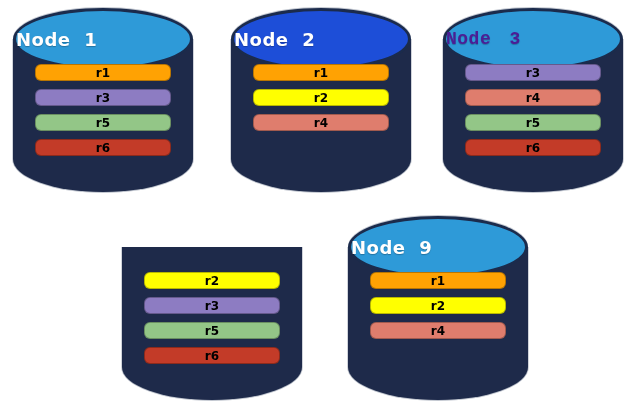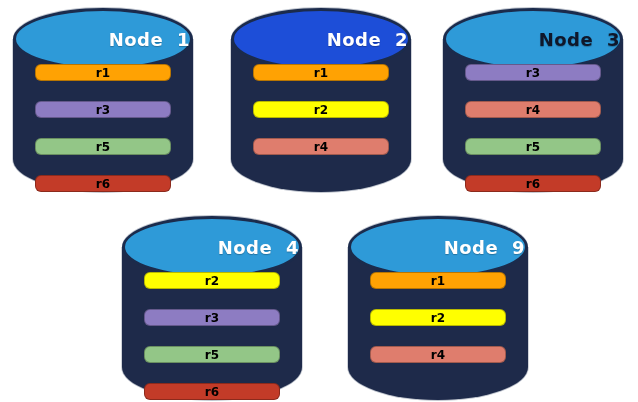--- a/index.html
+++ b/index.html
@@ -35,39 +35,39 @@
     left: 0;
     top: 0;
     width: 180px;
     height: 62px;
     background: #2E9AD8;
     border: 3px solid #1B2B4C;
     border-radius: 50%;
     box-sizing: border-box;
     display: flex;
     align-items: center;
-    justify-content: flex-end;
+    justify-content: flex-start;
     box-shadow: 0 -1px 0 rgba(120,130,150,0.45);
   }
   .cyl-title {
     color: #FFFFFF;
     font-weight: bold;
     font-size: 18px;
     letter-spacing: 0.5px;
     word-spacing: 7px;
     text-shadow: 0 1px 1px rgba(0,0,0,0.25);
   }
   .bars {
     position: absolute;
     left: 22px;
     top: 56px;
     width: 136px;
     display: flex;
     flex-direction: column;
-    gap: 20px;
+    gap: 8px;
   }
   .bar {
     height: 17px;
     border-radius: 6px;
     border: 1px solid rgba(0,0,0,0.28);
     box-sizing: border-box;
     display: flex;
     align-items: center;
     justify-content: center;
     font-size: 12px;
@@ -99,34 +99,31 @@
       </div>
       <div class="bars">
         <div class="bar" style="background: rgb(255, 162, 3); color: rgb(0, 0, 0);">r1</div>
         <div class="bar" style="background: rgb(255, 255, 0); color: rgb(0, 0, 0);">r2</div>
         <div class="bar" style="background: rgb(223, 125, 109); color: rgb(0, 0, 0);">r4</div>
       </div>
     </div>
     <div class="cyl" style="left: 443px; top: 8px;">
       <div class="cyl-body" style="background: rgb(30, 42, 74);"></div>
       <div class="cyl-top" style="background: rgb(46, 154, 216); border-color: rgb(27, 43, 76);">
-        <span class="cyl-title" style="color: #0f172a;">Node 3</span>
+        <span class="cyl-title" style="color: #4c1d95; font-family: Liberation Mono, monospace;">Node 3</span>
       </div>
       <div class="bars">
         <div class="bar" style="background: rgb(141, 124, 194); color: rgb(0, 0, 0);">r3</div>
         <div class="bar" style="background: rgb(223, 125, 109); color: rgb(0, 0, 0);">r4</div>
         <div class="bar" style="background: rgb(147, 198, 135); color: rgb(0, 0, 0);">r5</div>
         <div class="bar" style="background: rgb(195, 59, 40); color: rgb(0, 0, 0);">r6</div>
       </div>
     </div>
     <div class="cyl" style="left: 122px; top: 216px;">
       <div class="cyl-body" style="background: rgb(30, 42, 74);"></div>
-      <div class="cyl-top" style="background: rgb(46, 154, 216); border-color: rgb(27, 43, 76);">
-        <span class="cyl-title" style="color: rgb(255, 255, 255);">Node 4</span>
-      </div>
       <div class="bars">
         <div class="bar" style="background: rgb(255, 255, 0); color: rgb(0, 0, 0);">r2</div>
         <div class="bar" style="background: rgb(141, 124, 194); color: rgb(0, 0, 0);">r3</div>
         <div class="bar" style="background: rgb(147, 198, 135); color: rgb(0, 0, 0);">r5</div>
         <div class="bar" style="background: rgb(195, 59, 40); color: rgb(0, 0, 0);">r6</div>
       </div>
     </div>
     <div class="cyl" style="left: 348px; top: 216px;">
       <div class="cyl-body" style="background: rgb(30, 42, 74);"></div>
       <div class="cyl-top" style="background: rgb(46, 154, 216); border-color: rgb(27, 43, 76);">

